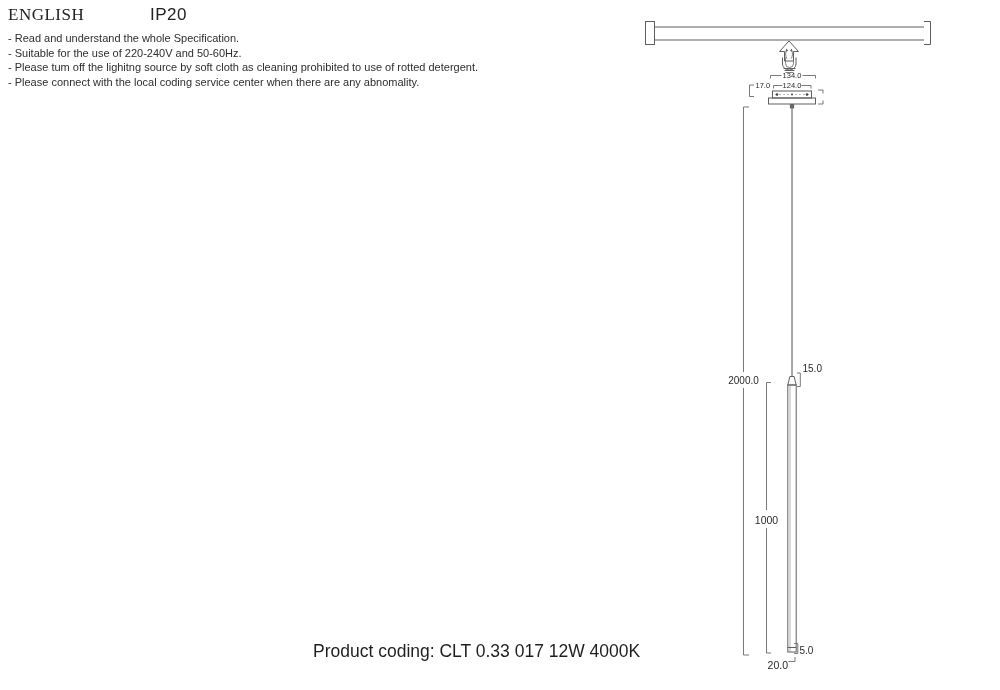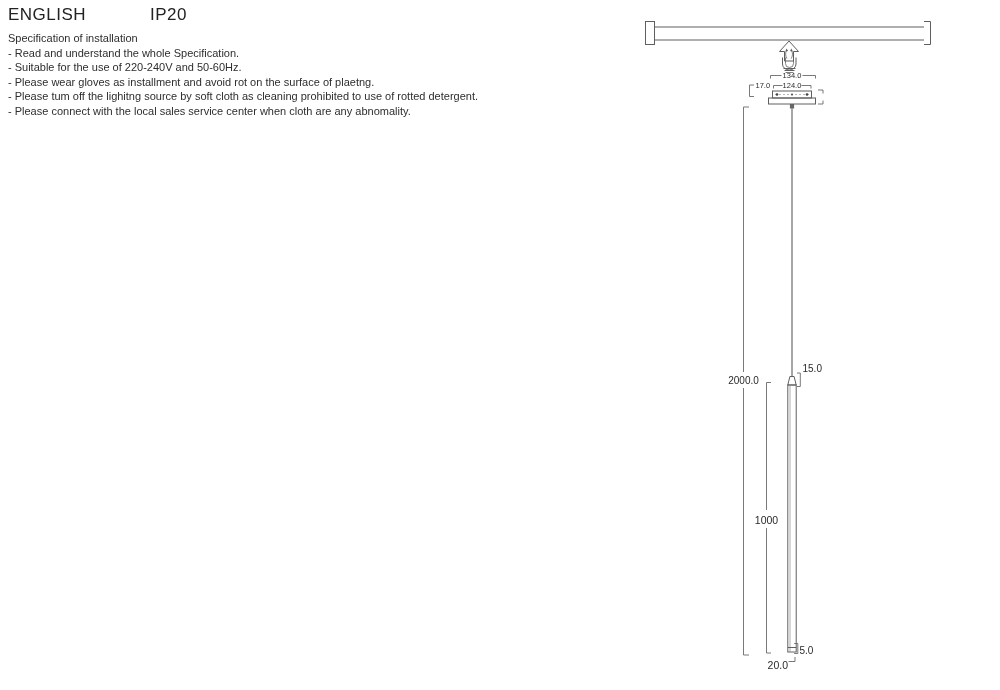--- a/index.html
+++ b/index.html
@@ -7,21 +7,21 @@
     position:relative;
     width:1000px;
     height:690px;
     background:#ffffff;
     font-family:"Liberation Sans", sans-serif;
     color:#2b2b2b;
     overflow:hidden;
   }
   .hdr-lang{
     position:absolute; left:8px; top:5px;
-    font-size:17px; letter-spacing:0.5px; color:#222;
+    font-size:17px; letter-spacing:0.5px; color:#222;font-family:Liberation Serif, serif;
   }
   .hdr-ip{
     position:absolute; left:150px; top:5px;
     font-size:17px; letter-spacing:0.5px; color:#222;
   }
   .spec{
     position:absolute; left:8px; top:31px;
     font-size:11px; line-height:14.55px; color:#2e2e2e;
     white-space:nowrap;
   }
@@ -40,26 +40,24 @@
 </style>
 </head>
 <body>
 
 <div class="page">
 
   <div class="hdr-lang">ENGLISH</div>
   <div class="hdr-ip">IP20</div>
 
   <div class="spec">
-    <div>Specification of installation</div>
     <div>- Read and understand the whole Specification.</div>
     <div>- Suitable for the use of 220-240V and 50-60Hz.</div>
-    <div>- Please wear gloves as installment and avoid rot on the surface of plaetng.</div>
     <div>- Please tum off the lighitng source by soft cloth as cleaning prohibited to use of rotted detergent.</div>
-    <div>- Please connect with the local sales service center when cloth are any abnomality.</div>
+    <div>- Please connect with the local coding service center when there are any abnomality.</div>
   </div>
 
   <svg class="diagram" width="370" height="690" viewBox="630 0 370 690">
 
     <g stroke="#5f5f5f" fill="none" stroke-width="1">
       <rect x="645.5" y="21.5" width="9" height="23"></rect>
       <line x1="654.5" y1="27" x2="924" y2="27"></line>
       <line x1="654.5" y1="40" x2="924" y2="40"></line>
       <path d="M924,21.5 h6.5 v23 h-6.5"></path>
     </g>
@@ -136,14 +134,15 @@
       <path d="M794.2,643.5 h3.6 v10 h-3.6"></path>
     </g>
     <text x="799.5" y="654" font-size="10" text-anchor="start">5.0</text>
 
     <g stroke="#6a6a6a" fill="none" stroke-width="0.9">
       <path d="M788.5,661.5 h6.5 v-4.5"></path>
     </g>
     <text x="788" y="669" font-size="10.5" text-anchor="end">20.0</text>
   </svg>
 
+  <div class="product-coding">Product coding: CLT 0.33 017 12W 4000K</div>
 
 </div>
 
 </body></html>

